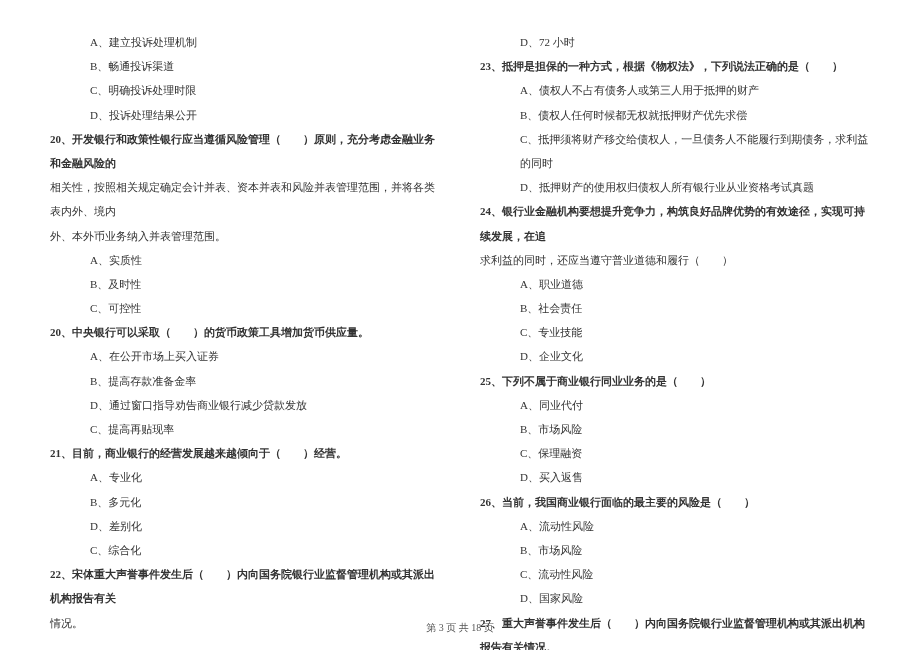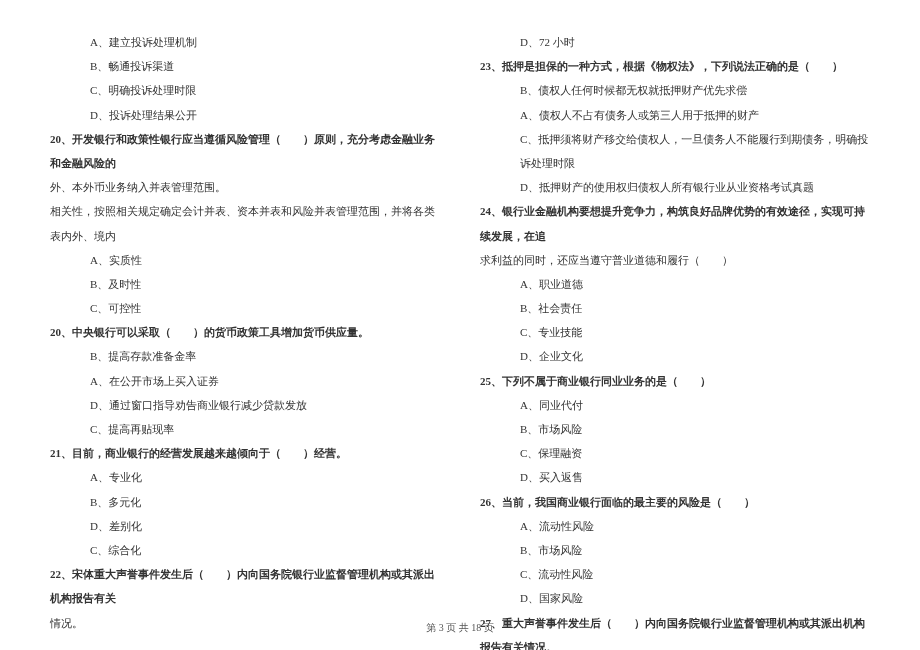--- a/index.html
+++ b/index.html
@@ -45,46 +45,46 @@
 </head>
 <body>
 
 <div class="content">
   <div class="column">
     <div class="option">A、建立投诉处理机制</div>
     <div class="option">B、畅通投诉渠道</div>
     <div class="option">C、明确投诉处理时限</div>
     <div class="option">D、投诉处理结果公开</div>
     <div class="question">20、开发银行和政策性银行应当遵循风险管理（　　）原则，充分考虑金融业务和金融风险的</div>
+    <div class="continuation">相关性，按照相关规定确定会计并表、资本并表和风险并表管理范围，并将各类表内外、境内</div>
     <div class="continuation">外、本外币业务纳入并表管理范围。</div>
-    <div class="continuation">相关性，按照相关规定确定会计并表、资本并表和风险并表管理范围，并将各类表内外、境内</div>
     <div class="option">A、实质性</div>
     <div class="option">B、及时性</div>
     <div class="option">C、可控性</div>
     <div class="question">20、中央银行可以采取（　　）的货币政策工具增加货币供应量。</div>
+    <div class="option">A、在公开市场上买入证券</div>
     <div class="option">B、提高存款准备金率</div>
-    <div class="option">A、在公开市场上买入证券</div>
     <div class="option">D、通过窗口指导劝告商业银行减少贷款发放</div>
     <div class="option">C、提高再贴现率</div>
     <div class="question">21、目前，商业银行的经营发展越来越倾向于（　　）经营。</div>
     <div class="option">A、专业化</div>
     <div class="option">B、多元化</div>
     <div class="option">D、差别化</div>
     <div class="option">C、综合化</div>
     <div class="question">22、宋体重大声誉事件发生后（　　）内向国务院银行业监督管理机构或其派出机构报告有关</div>
     <div class="continuation">情况。</div>
 
   </div>
 
   <div class="column">
     <div class="option">D、72 小时</div>
     <div class="question">23、抵押是担保的一种方式，根据《物权法》，下列说法正确的是（　　）</div>
+    <div class="option">A、债权人不占有债务人或第三人用于抵押的财产</div>
     <div class="option">B、债权人任何时候都无权就抵押财产优先求偿</div>
-    <div class="option">A、债权人不占有债务人或第三人用于抵押的财产</div>
-    <div class="option">C、抵押须将财产移交给债权人，一旦债务人不能履行到期债务，明确投诉处理时限</div>
+    <div class="option">C、抵押须将财产移交给债权人，一旦债务人不能履行到期债务，求利益的同时</div>
     <div class="option">D、抵押财产的使用权归债权人所有银行业从业资格考试真题</div>
     <div class="question">24、银行业金融机构要想提升竞争力，构筑良好品牌优势的有效途径，实现可持续发展，在追</div>
     <div class="continuation">求利益的同时，还应当遵守普业道德和履行（　　）</div>
     <div class="option">A、职业道德</div>
     <div class="option">B、社会责任</div>
     <div class="option">C、专业技能</div>
     <div class="option">D、企业文化</div>
     <div class="question">25、下列不属于商业银行同业业务的是（　　）</div>
     <div class="option">A、同业代付</div>
     <div class="option">B、市场风险</div>

